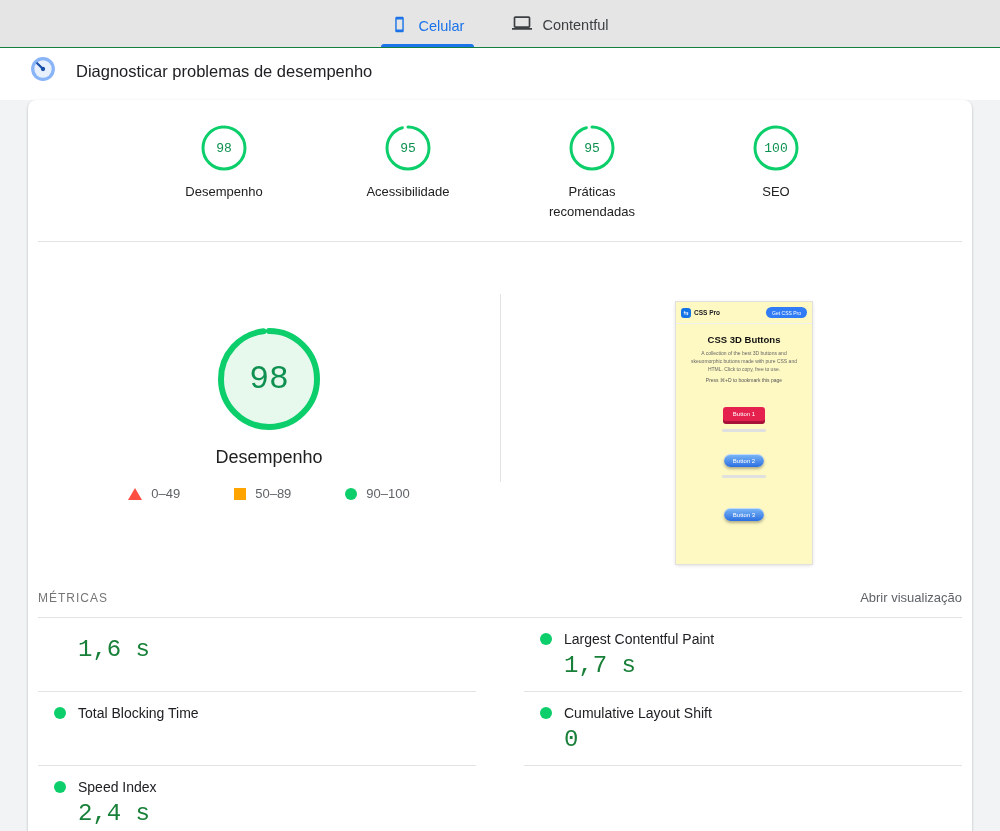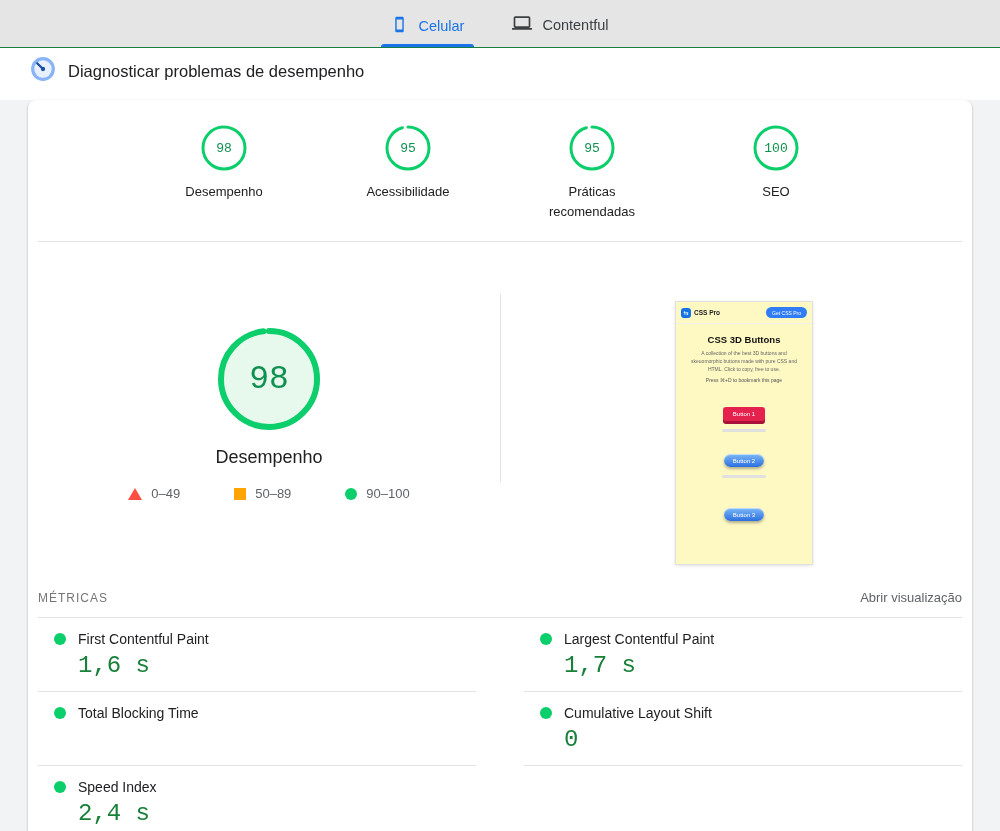--- a/index.html
+++ b/index.html
@@ -6,21 +6,21 @@
   html,body { width:1000px; height:831px; overflow:hidden; }
   body { font-family:"Liberation Sans", sans-serif; background:#fff; color:#202124; }
 
   
   .tabbar { display:flex; justify-content:center; align-items:flex-end; background:#e5e5e5; border-bottom:1px solid #15803d; }
   .tab { display:flex; align-items:center; gap:10px; padding:13px 10px 11px; position:relative; cursor:pointer; font-size:14.5px; font-weight:500; color:#3c4043; margin:0 14px; }
   .tab.active { color:#1a73e8; }
   .tab.active::after { content:""; position:absolute; left:0; right:0; bottom:0; height:3px; background:#1a73e8; border-radius:3px 3px 0 0; }
 
   
-  .page-heading { display:flex; align-items:center; gap:12px; background:#fff; padding:8px 30px 14px; }
+  .page-heading { display:flex; align-items:center; gap:20px; background:#fff; padding:8px 30px 14px; }
   .page-heading h1 { font-size:16.5px; font-weight:500; color:#202124; }
 
   
   .gray-area { background:#f1f3f4; min-height:739px; }
   .card { margin:0 28px; background:#fff; border-radius:8px; box-shadow:0 1px 2px rgba(60,64,67,.25), 0 1px 3px rgba(60,64,67,.12); overflow:hidden; }
 
   
   .scores-row { display:flex; justify-content:center; gap:66px; padding:24px 0 16px; }
   .score-item { display:flex; flex-direction:column; align-items:center; width:118px; cursor:pointer; }
   .gauge-wrap { position:relative; width:48px; height:48px; }
@@ -206,24 +206,20 @@
     </div>
 
     <div class="metrics">
       <div class="metrics-header">
         <span class="metrics-label">MÉTRICAS</span>
         <span class="open-viz">Abrir visualização</span>
       </div>
       <hr class="metrics-rule">
       <div class="metrics-grid">
         <div class="metric">
-          <div class="metric-head">
-            <span class="metric-dot"></span>
-            <span class="metric-name">First Contentful Paint</span>
-          </div>
           <div class="metric-value">1,6 s</div>
         </div>
         <div class="metric">
           <div class="metric-head">
             <span class="metric-dot"></span>
             <span class="metric-name">Largest Contentful Paint</span>
           </div>
           <div class="metric-value">1,7 s</div>
         </div>
         <div class="metric">

